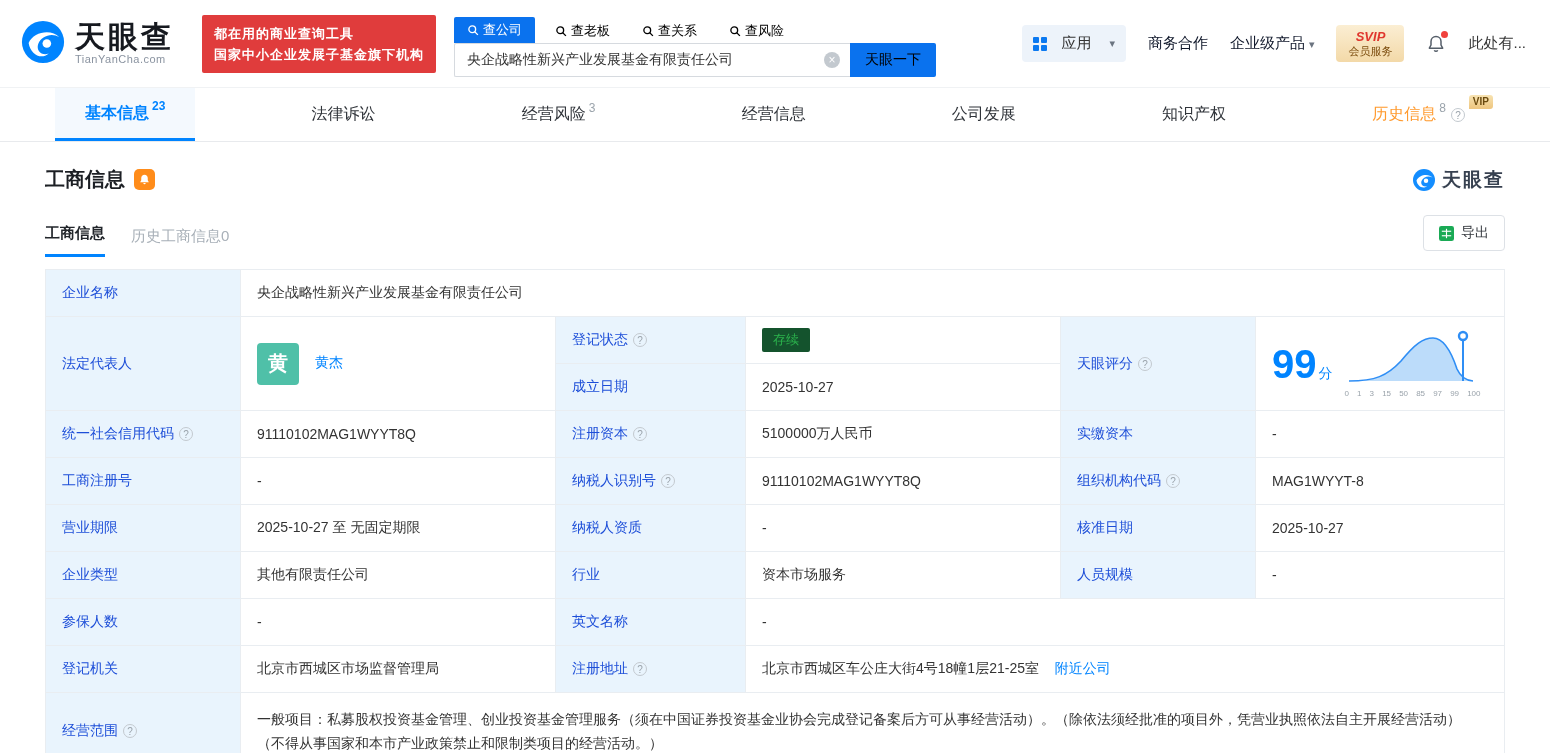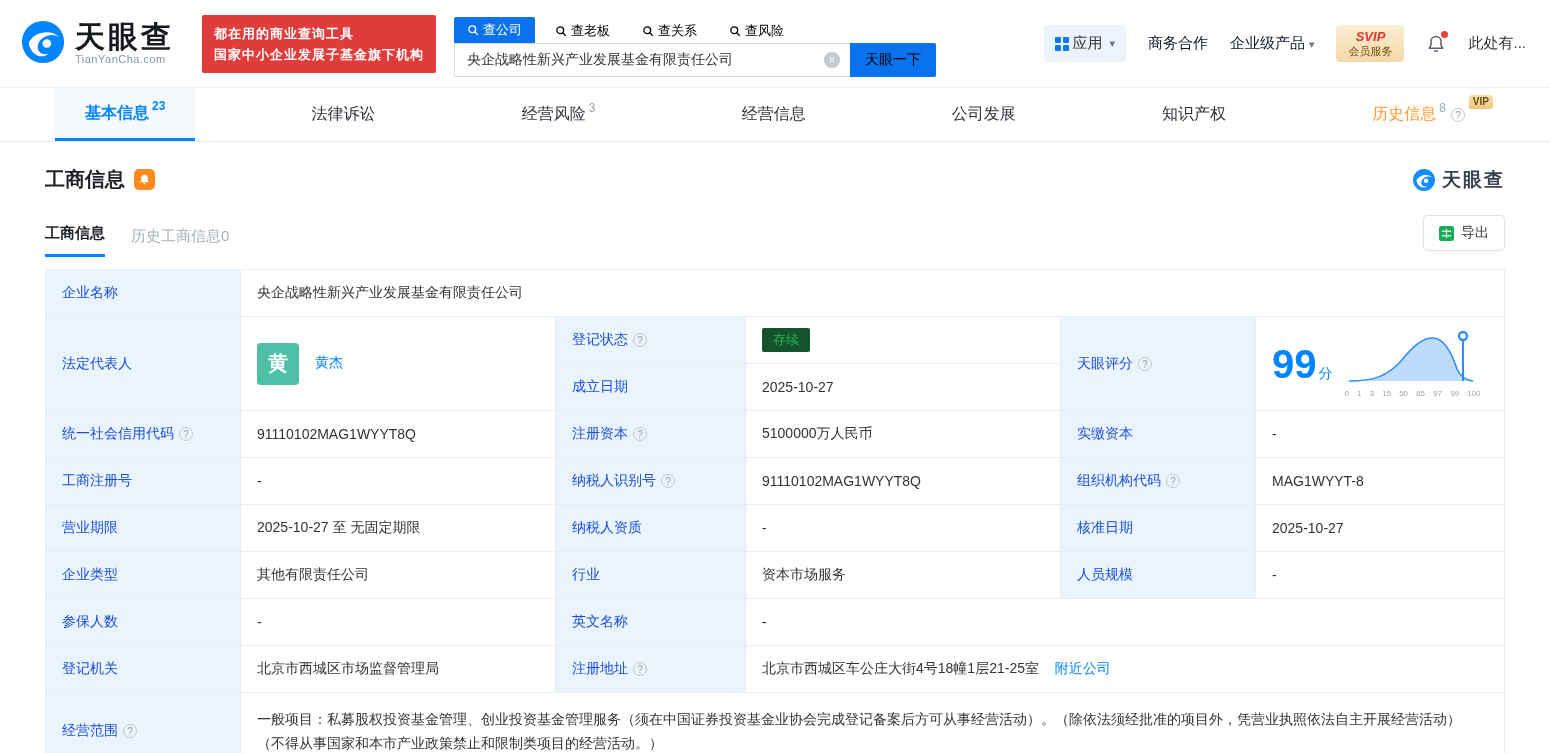--- a/index.html
+++ b/index.html
@@ -24,21 +24,21 @@
   .search-row { display:flex; height:34px; }
   .search-input-wrap { position:relative; flex:1; }
   .search-input { width:100%; height:34px; border:1px solid #d6dadf; border-right:none;
     padding:0 32px 0 12px; font-size:14px; color:#333; outline:none; border-radius:2px 0 0 2px; }
   .clear-ic { position:absolute; right:10px; top:9px; width:16px; height:16px; border-radius:50%;
     background:#c3c9cf; color:#fff; font-size:12px; line-height:16px; text-align:center; cursor:pointer; }
   .clear-ic::before { content:"×"; }
   .search-btn { width:86px; background:#0a72ee; color:#000000; border:none; font-size:14px;
     cursor:pointer; border-radius:0 2px 2px 0; }
   .right-nav { margin-left:auto; display:flex; align-items:center; gap:22px; }
-  .apps-btn { display:flex; align-items:center; gap:3px; background:#edf3fa; border-radius:4px;
+  .apps-btn { display:flex; align-items:center; gap:14px; background:#edf3fa; border-radius:4px;
     padding:9px 11px; font-size:15px; cursor:pointer; }
   .caret::after { content:"▾"; font-size:11px; color:#6b7480; margin-left:4px; }
   .nav-link { font-size:15px; color:#0f172a; cursor:pointer; white-space:nowrap; }
   .svip { background:linear-gradient(180deg,#fbeed3,#f3d9a8); border-radius:4px; padding:4px 12px;
     text-align:center; line-height:1.2; cursor:pointer; }
   .svip-t { font-size:13px; font-weight:bold; color:#e0372e; font-style:italic; }
   .svip-s { font-size:11px; color:#7c4d0e; }
   .bell-wrap { position:relative; cursor:pointer; display:flex; }
   .bell-dot { position:absolute; top:-2px; right:-2px; width:7px; height:7px; border-radius:50%; background:#f0413d; }
   .user-name { font-size:15px; color:#333; cursor:pointer; white-space:nowrap; }

